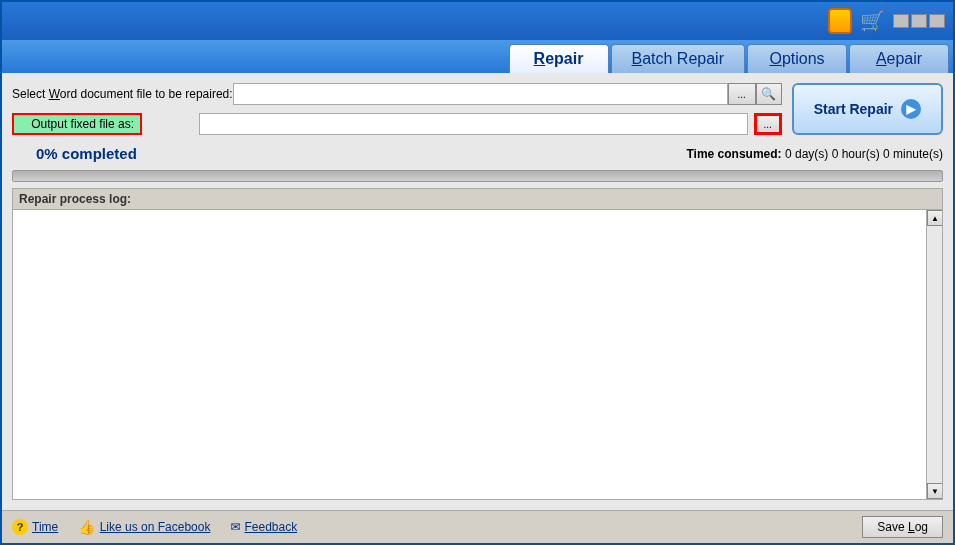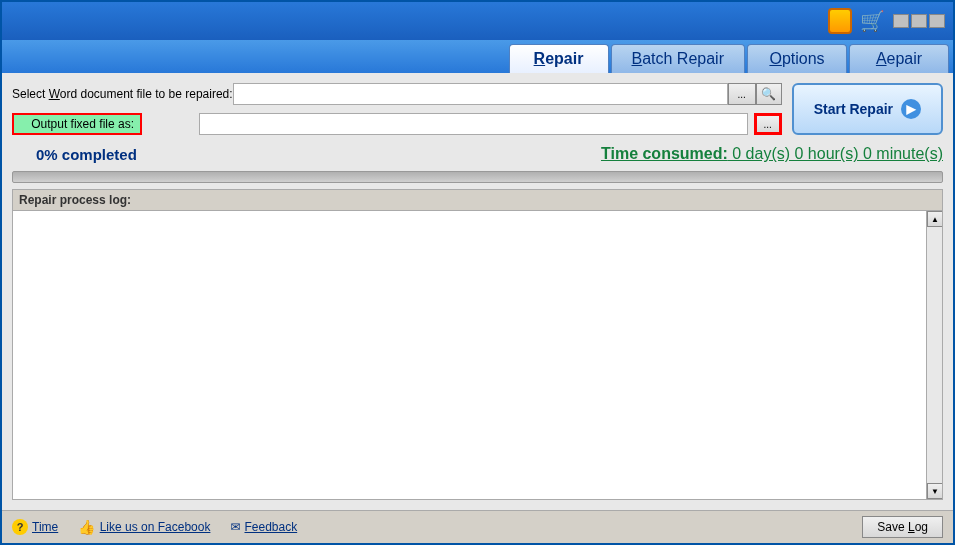--- a/index.html
+++ b/index.html
@@ -181,21 +181,21 @@
             <button style="width: 28px; height: 22px; background: linear-gradient(rgb(240, 240, 240), rgb(216, 216, 216)); border: 3px solid red; cursor: pointer; font-size: 10px;">...</button>
           </div>
         </div>
         <button style="background: linear-gradient(rgb(232, 244, 255), rgb(184, 216, 248)); border: 2px solid rgb(80, 144, 208); border-radius: 6px; padding: 14px 20px; font-size: 14px; font-weight: bold; color: rgb(0, 48, 128); cursor: pointer; display: flex; align-items: center; gap: 8px; white-space: nowrap; align-self: center; min-width: 130px; justify-content: center;">
           <span>Start Repair</span>
           <span style="width: 20px; height: 20px; background: rgb(64, 144, 224); border-radius: 50%; color: white; display: inline-flex; align-items: center; justify-content: center; font-size: 12px;">▶</span>
         </button>
       </div>
       <div style="display: flex; align-items: center; justify-content: space-between; padding: 4px 0px 2px;">
         <span style="font-size: 15px; font-weight: bold; color: rgb(0, 48, 128); margin-left: 24px;">0% completed</span>
-        <span style="font-size: 16px; color: #15803d; text-decoration: underline;"><span style="font-weight:bold;">Time consumed:</span> 0 day(s) 0 hour(s) 0 minute(s)</span>
+        <span style="font-size: 12px; color: #000000;"><span style="font-weight:bold;">Time consumed:</span> 0 day(s) 0 hour(s) 0 minute(s)</span>
       </div>
       <div style="height: 12px; background: linear-gradient(rgb(176, 176, 176), rgb(208, 208, 208)); border: 1px solid rgb(153, 153, 153); border-radius: 2px;"></div>
       <div style="flex: 1 1 0%; background: white; border: 1px solid rgb(170, 170, 170); display: flex; flex-direction: column; overflow: hidden;">
         <div style="background: rgb(212, 208, 200); border-bottom: 1px solid rgb(170, 170, 170); padding: 3px 6px; font-size: 12px; font-weight: bold; color: rgb(51, 51, 51);">Repair process log:</div>
         <div style="flex: 1 1 0%; position: relative; overflow: hidden;">
           <div style="position: absolute; right: 0px; top: 0px; bottom: 0px; width: 16px; background: rgb(224, 224, 224); border-left: 1px solid rgb(170, 170, 170); display: flex; flex-direction: column;">
             <button style="width: 16px; height: 16px; background: linear-gradient(rgb(240, 240, 240), rgb(216, 216, 216)); border: 1px solid rgb(136, 136, 136); cursor: pointer; font-size: 8px; display: flex; align-items: center; justify-content: center; padding: 0px;">▲</button>
             <div style="flex: 1 1 0%; background: rgb(232, 232, 232);"></div>
             <button style="width: 16px; height: 16px; background: linear-gradient(rgb(240, 240, 240), rgb(216, 216, 216)); border: 1px solid rgb(136, 136, 136); cursor: pointer; font-size: 8px; display: flex; align-items: center; justify-content: center; padding: 0px;">▼</button>
           </div>

